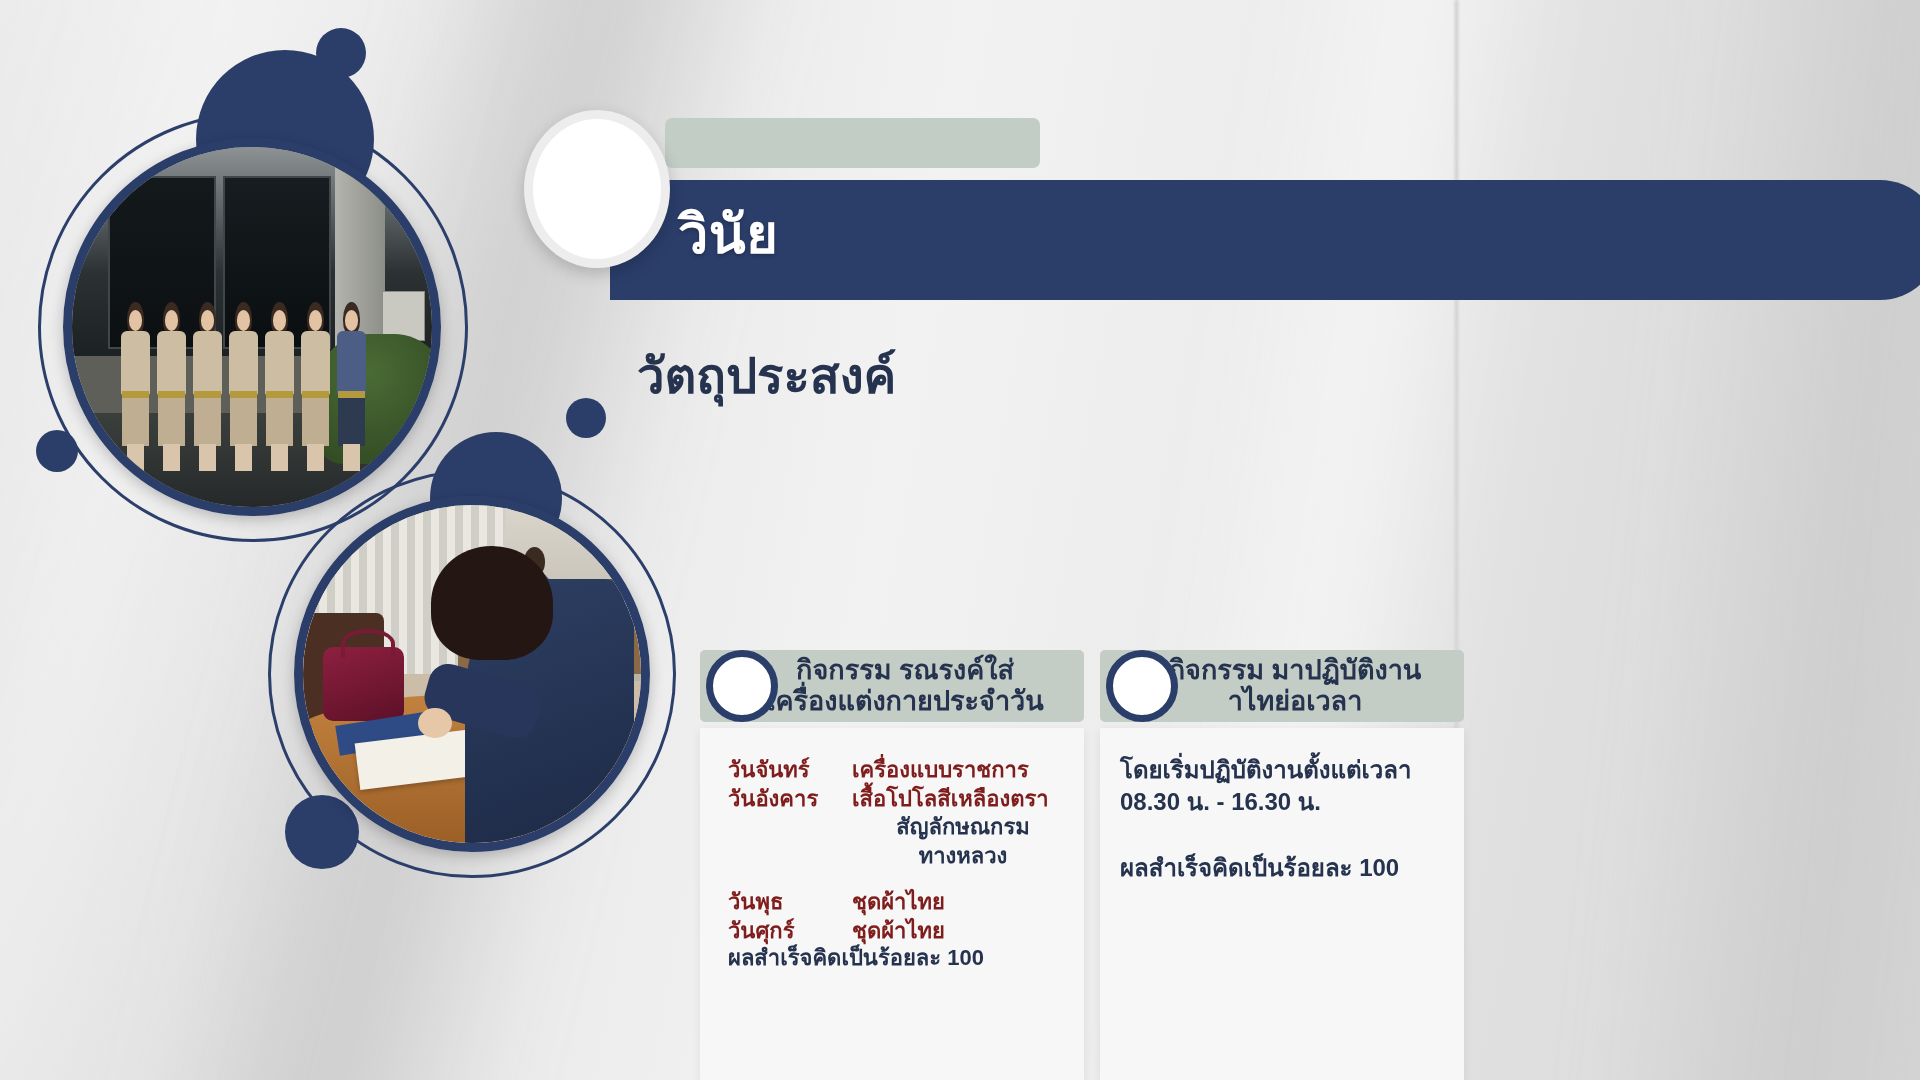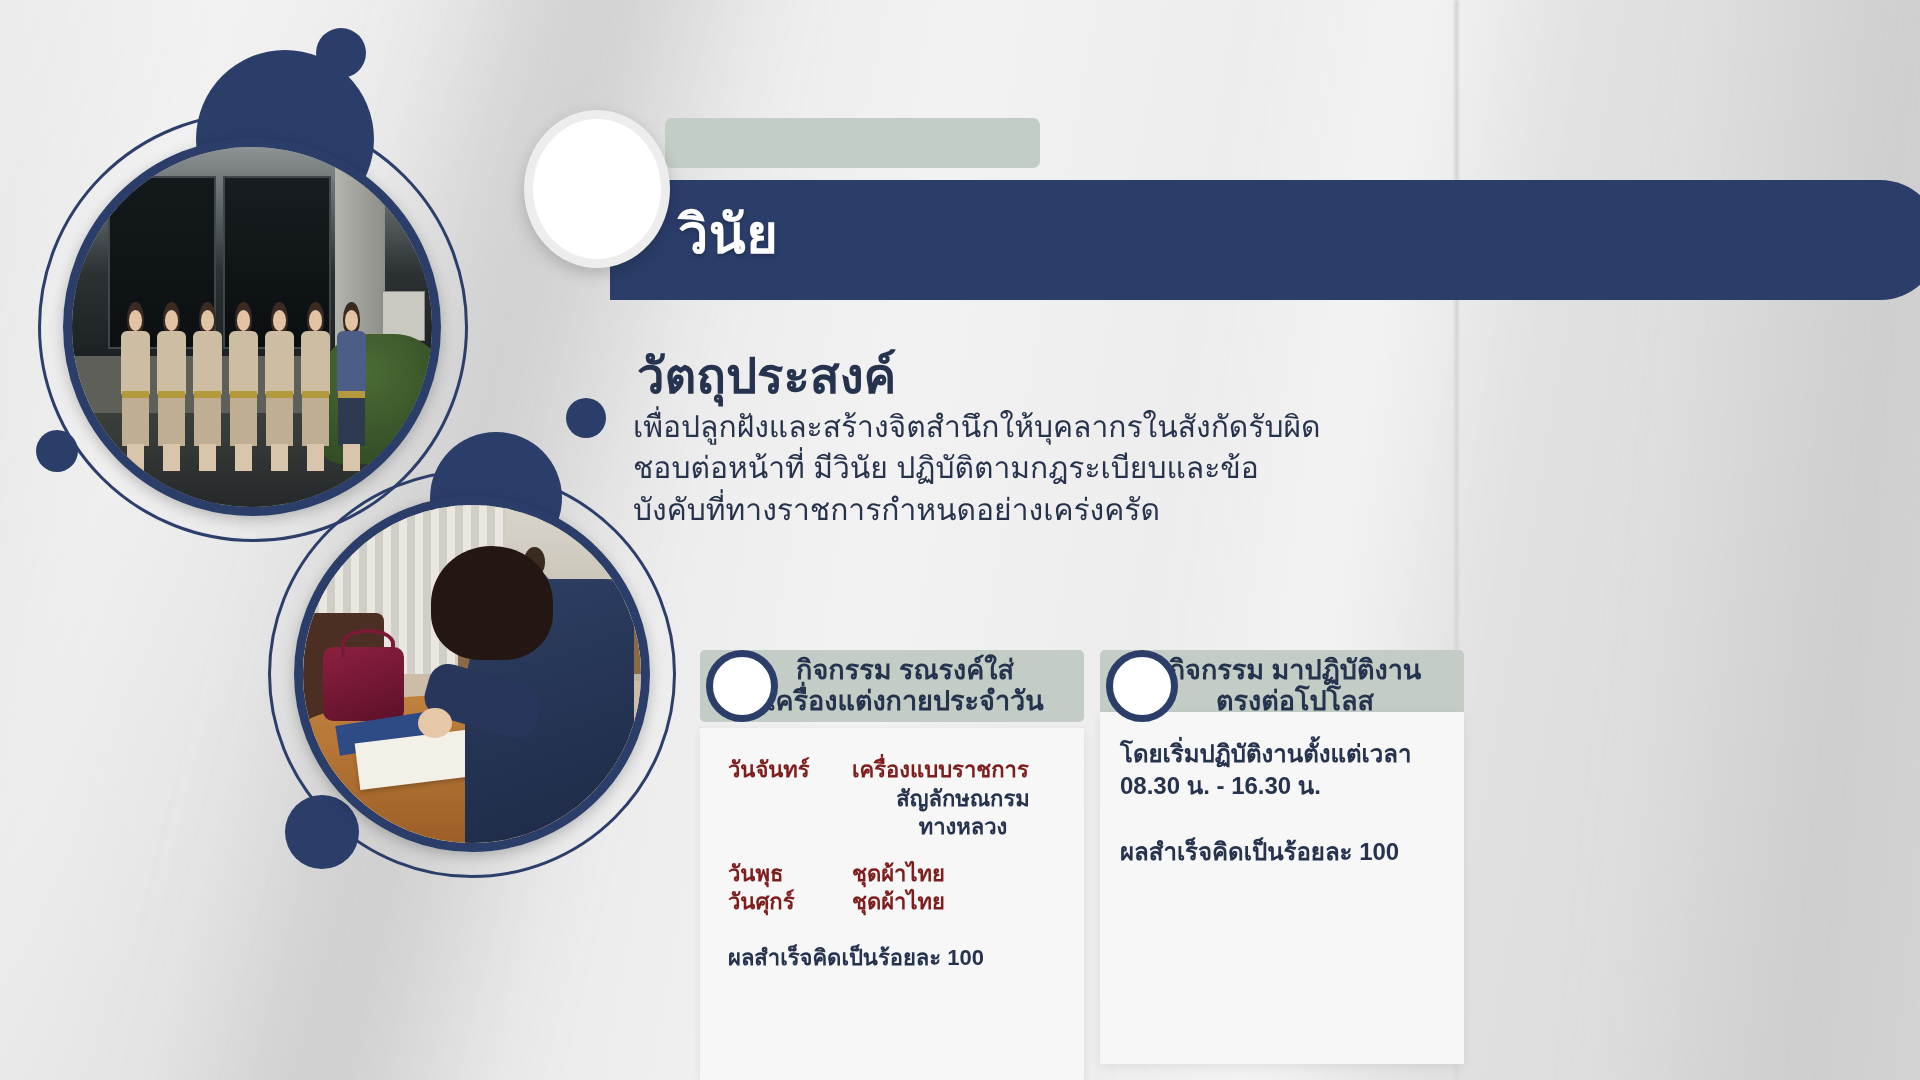--- a/index.html
+++ b/index.html
@@ -255,21 +255,21 @@
   .sched-cont { padding-left: 134px; font-size: 22px; color:#26334f; font-weight:700; line-height:1.30;text-align:center; }
   .sched-gap { height: 18px; }
   .result1 {
     position: absolute; left: 28px; top: 212px;
     font-size: 22px; font-weight: 700; color: #26334f;
   }
 
   
   #card2 { left: 1100px; top: 650px; width: 364px; height: 430px; }
   #card2 .card-head { left: 0; width: 364px; height: 72px; }
-  #card2 .card-body { left: 0; top: 62px; width: 364px; height: 352px; }
+  #card2 .card-body { left: 0; top: 78px; width: 364px; height: 352px; }
   #card2 .card-ring { left: 6px; top: 0px; }
 
   .c2-line {
     position: absolute; left: 20px; top: 26px; width: 330px;
     font-size: 24px; font-weight: 700; color: #26334f; line-height: 1.32;
   }
   .result2 {
     position: absolute; left: 20px; top: 120px;
     font-size: 24px; font-weight: 700; color: #26334f;
   }
@@ -383,56 +383,59 @@
     </div>
   </div>
 
   <div class="banner-green"></div>
   <div class="banner-blue"></div>
   <div class="banner-blue-tail"></div>
   <div class="title-ring"></div>
   <div class="title-text">วินัย</div>
 
   <div class="obj-heading">วัตถุประสงค์</div>
-  <div class="obj-body">เพื่อปลูกฝังและสร้างจิตสำนึกให้บุคลากรในสังกัดรับผิดชอบต่อหน้าที่ มีวินัย ปฏิบัติตามกฎระเบียบและข้อบังคับที่ทางราชการกำหนดอย่างเคร่งครัด</div>
 
   <div class="card" id="card1">
     <div class="card-head">
       <div class="htext">
         <span>กิจกรรม รณรงค์ใส่</span><br>
         <span>เครื่องแต่งกายประจำวัน</span>
       </div>
     </div>
     <div class="card-ring"></div>
     <div class="card-body">
       <div class="sched">
         <div class="sched-row">
           <span class="d">วันจันทร์</span>
           <span class="v">เครื่องแบบราชการ</span>
         </div>
+        <div class="sched-row">
+          <span class="d">วันอังคาร</span>
+          <span class="v">เสื้อโปโลสีเหลืองตรา</span>
+        </div>
         <div class="sched-cont">สัญลักษณกรมทางหลวง</div>
         <div class="sched-gap"></div>
         <div class="sched-row">
           <span class="d">วันพุธ</span>
           <span class="v">ชุดผ้าไทย</span>
         </div>
         <div class="sched-row">
           <span class="d">วันศุกร์</span>
           <span class="v">ชุดผ้าไทย</span>
         </div>
       </div>
       <div class="result1">ผลสำเร็จคิดเป็นร้อยละ 100</div>
     </div>
   </div>
 
   <div class="card" id="card2">
     <div class="card-head">
       <div class="htext">
         <span>กิจกรรม มาปฏิบัติงาน</span><br>
-        <span>ตรงต่อโปโลส</span>
+        <span>าไทย่อเวลา</span>
       </div>
     </div>
     <div class="card-ring"></div>
     <div class="card-body">
       <div class="c2-line">
         <span>โดยเริ่มปฏิบัติงานตั้งแต่เวลา</span><br>
         <span>08.30 น. - 16.30 น.</span>
       </div>
       <div class="result2">ผลสำเร็จคิดเป็นร้อยละ 100</div>
     </div>

